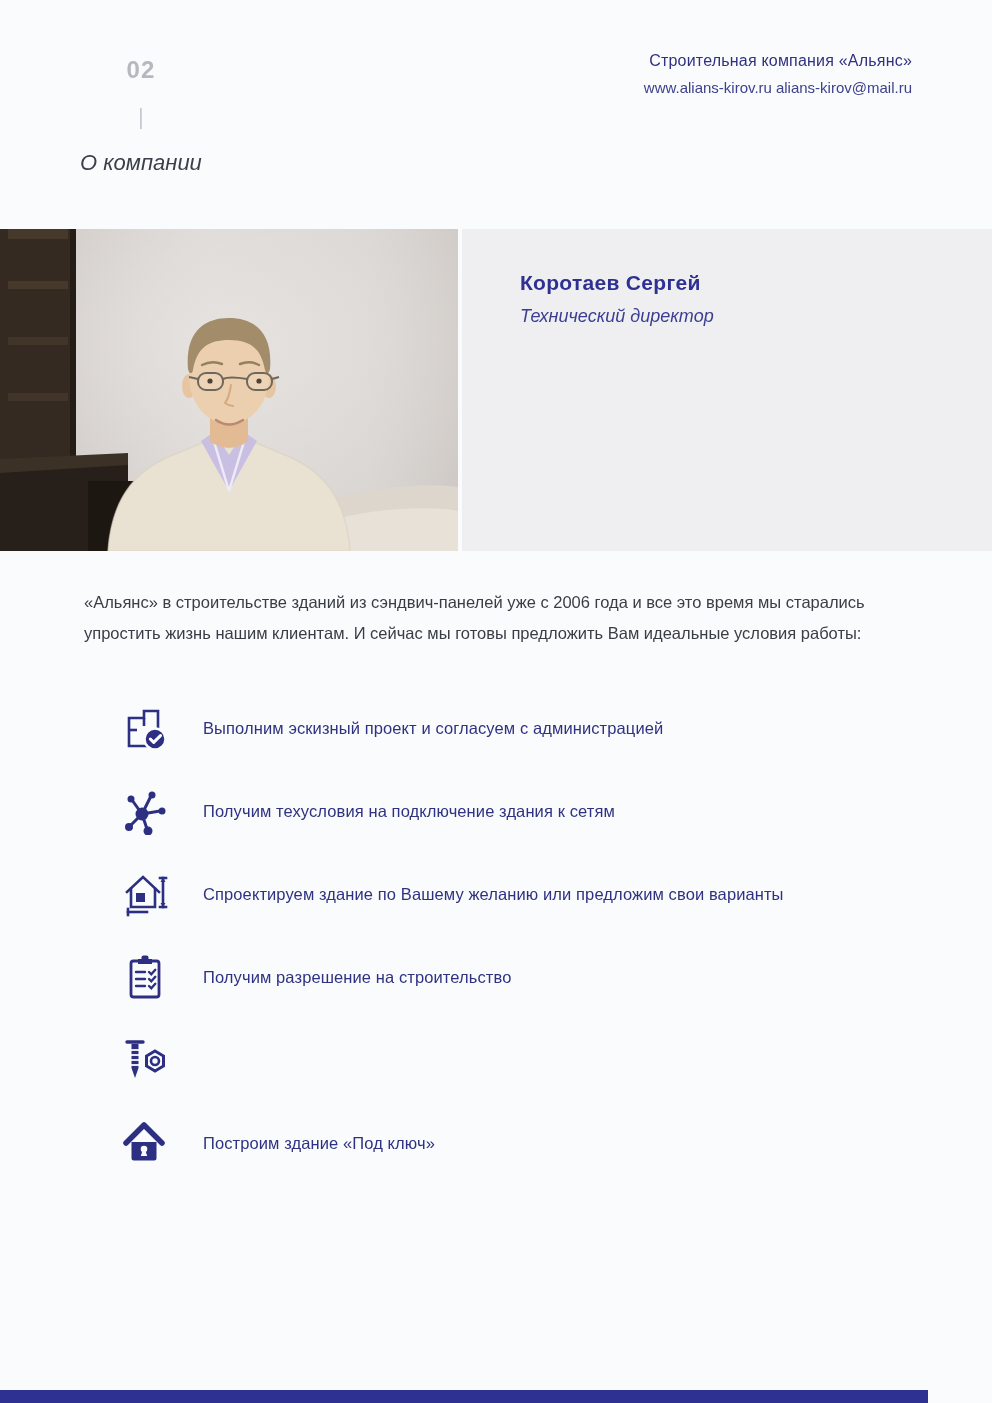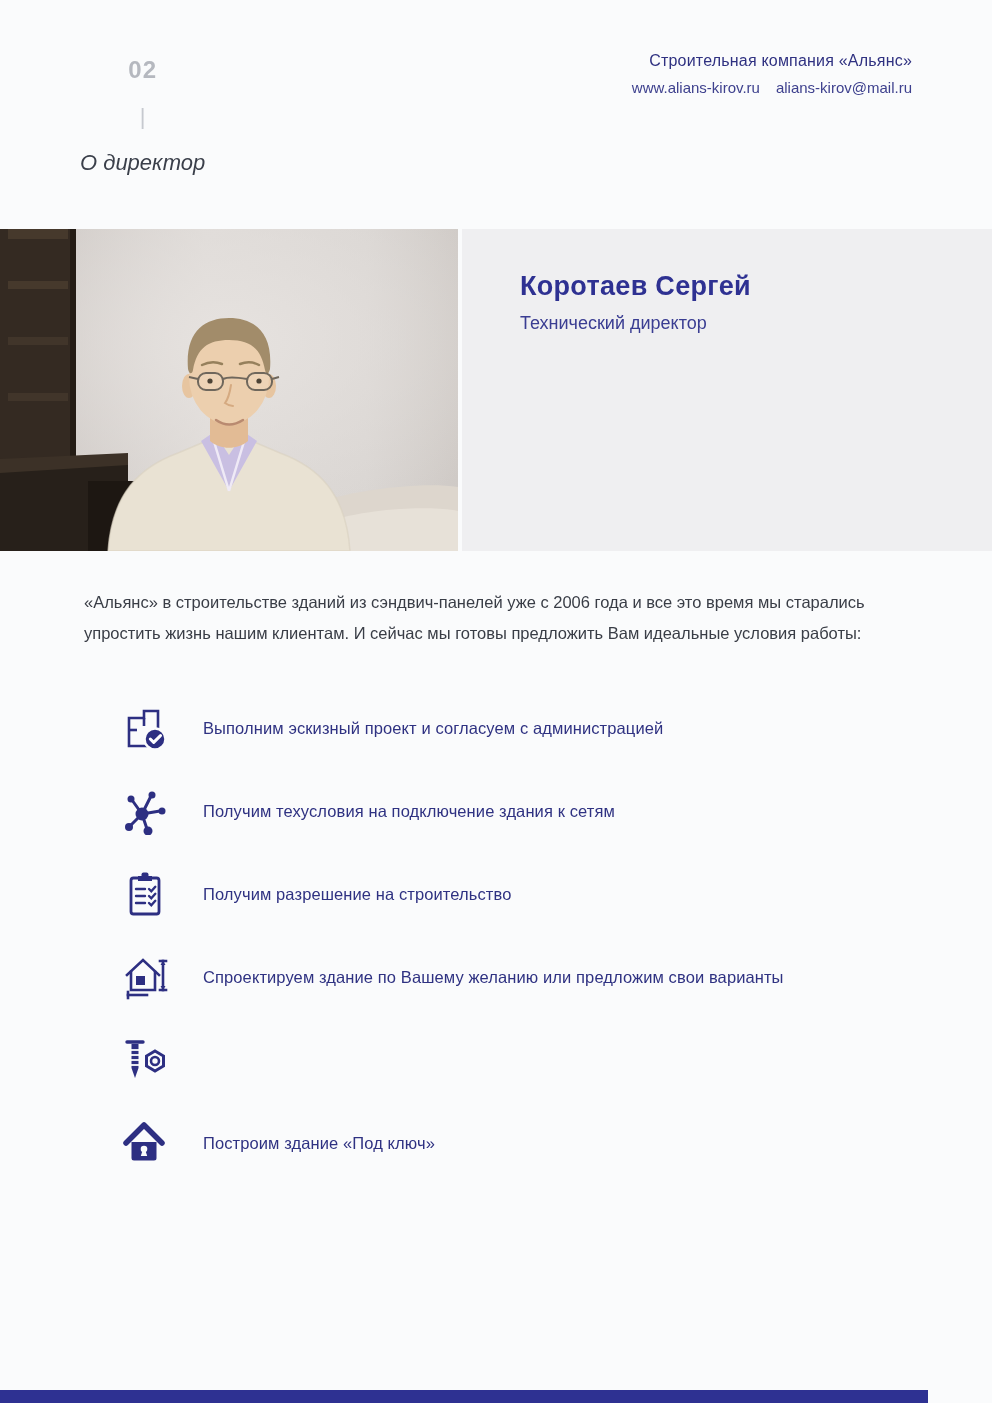--- a/index.html
+++ b/index.html
@@ -13,48 +13,48 @@
     color:#3a3e47;
   }
   
   .header { display:flex; justify-content:space-between; align-items:flex-start; padding:52px 80px 0 80px; }
   .header-left { display:flex; align-items:center; gap:20px; padding-top:4px;flex-direction:column; }
   .page-number { font-size:24px; font-weight:bold; color:#b5b8bf; letter-spacing:1px; }
   .header-divider { color:#c6c9cf; font-size:22px; font-weight:300; }
   .section-title { font-size:22px; font-style:italic; color:#3a3f4a; }
   .header-right { text-align:right; }
   .company-name { font-size:16px; font-weight:normal; color:#2f3181; letter-spacing:.2px; }
-  .contacts { margin-top:9px; font-size:15px; color:#3e418e; display:flex; gap:16px; justify-content:flex-end; }
+  .contacts { margin-top:9px; font-size:15px; color:#3e418e; display:flex; gap:4px; justify-content:flex-end; }
   
   .hero { margin-top:53px; height:322px; display:flex; }
   .photo { width:458px; height:322px; flex:none; position:relative; background:#d6d1cd; }
   .photo svg { display:block; }
   .hero-gap { width:4px; background:#fafbfc; flex:none; }
   .profile-panel { flex:1; background:#efeff1; padding:42px 80px 0 58px; }
-  .profile-name { font-size:27px; font-weight:bold; color:#2e3192; letter-spacing:.3px; }
-  .profile-title { margin-top:11px; font-size:18px; color:#3a3d92; }
+  .profile-name { font-size:21px; font-weight:bold; color:#2e3192; letter-spacing:.3px; }
+  .profile-title { margin-top:11px; font-size:18px; color:#3a3d92;font-style:italic; }
   .profile-quote { margin-top:56px; font-size:15px; color:#474a51; line-height:1.85; max-width:405px; }
   
   .intro { margin:36px 80px 0 84px; font-size:16.5px; color:#393d46; line-height:1.85; max-width:855px; }
   
   .services { margin:56px 16px 0 122px; }
   .service-row { display:flex; align-items:center; height:48px; margin-bottom:35px; }
   .service-icon { width:48px; height:48px; flex:none; display:flex; align-items:center; justify-content:center; }
   .service-label { margin-left:33px; font-size:16.5px; color:#2f3282; letter-spacing:.1px; }
   
   .footer-bar { position:absolute; left:0; bottom:0; width:928px; height:13px; background:#2e3192; }
 </style>
 </head>
 <body>
 
 <div class="header">
   <div class="header-left">
     <span class="page-number">02</span>
     <span class="header-divider">|</span>
-    <span class="section-title">О директор</span>
+    <span class="section-title">О компании</span>
   </div>
   <div class="header-right">
     <div class="company-name">Строительная компания «Альянс»</div>
     <div class="contacts">
       <span>www.alians-kirov.ru</span>
       <span>alians-kirov@mail.ru</span>
     </div>
   </div>
 </div>
 
@@ -169,57 +169,57 @@
         <circle cx="40" cy="24" r="3.5" fill="#2d2f82"></circle>
         <circle cx="26" cy="44" r="4.5" fill="#2d2f82"></circle>
       </svg>
     </span>
     <span class="service-label">Получим техусловия на подключение здания к сетям</span>
   </div>
 
   <div class="service-row">
     <span class="service-icon">
       <svg width="48" height="48" viewBox="0 0 48 48">
+        <g fill="none" stroke="#2d2f82" stroke-width="2.6" stroke-linecap="square">
+          <path d="M5 22 L21 7 L37 22"></path>
+          <path d="M9 19 v18 h24 v-18"></path>
+          <path d="M41 8 v29"></path>
+            <path d="M38 8 h6 M38 37 h6"></path>
+          <path d="M6 42 h19"></path>
+            <path d="M6 39 v6"></path>
+        </g>
+        <rect x="14" y="23" width="9" height="9" fill="#2d2f82"></rect>
+        <path d="M41 8 l-2.5 4 h5 Z M41 37 l-2.5 -4 h5 Z" fill="#2d2f82"></path>
+      </svg>
+    </span>
+    <span class="service-label">Спроектируем здание по Вашему желанию или предложим свои варианты</span>
+  </div>
+
+  <div class="service-row">
+    <span class="service-icon">
+      <svg width="48" height="48" viewBox="0 0 48 48">
         <rect x="9" y="8" width="28" height="36" rx="2.5" fill="none" stroke="#2d2f82" stroke-width="2.8"></rect>
         <rect x="16" y="6" width="14" height="5" fill="#2d2f82"></rect>
         <rect x="19.5" y="2.5" width="7" height="6" rx="2" fill="#2d2f82"></rect>
         <g stroke="#2d2f82" stroke-width="2.4" fill="none" stroke-linecap="round">
           <path d="M14 19 h9"></path>
             <path d="M14 26 h9"></path>
             <path d="M14 33 h9"></path>
           <path d="M27 19 l2.3 2.3 l4 -4.5"></path>
           <path d="M27 26 l2.3 2.3 l4 -4.5"></path>
           <path d="M27 33 l2.3 2.3 l4 -4.5"></path>
         </g>
       </svg>
     </span>
     <span class="service-label">Получим разрешение на строительство</span>
   </div>
 
   <div class="service-row">
     <span class="service-icon">
       <svg width="48" height="48" viewBox="0 0 48 48">
-        <g fill="none" stroke="#2d2f82" stroke-width="2.6" stroke-linecap="square">
-          <path d="M5 22 L21 7 L37 22"></path>
-          <path d="M9 19 v18 h24 v-18"></path>
-          <path d="M41 8 v29"></path>
-            <path d="M38 8 h6 M38 37 h6"></path>
-          <path d="M6 42 h19"></path>
-            <path d="M6 39 v6"></path>
-        </g>
-        <rect x="14" y="23" width="9" height="9" fill="#2d2f82"></rect>
-        <path d="M41 8 l-2.5 4 h5 Z M41 37 l-2.5 -4 h5 Z" fill="#2d2f82"></path>
-      </svg>
-    </span>
-    <span class="service-label">Спроектируем здание по Вашему желанию или предложим свои варианты</span>
-  </div>
-
-  <div class="service-row">
-    <span class="service-icon">
-      <svg width="48" height="48" viewBox="0 0 48 48">
         <path d="M5 6 h16" stroke="#2d2f82" stroke-width="3.4" stroke-linecap="round"></path>
         <path d="M9.5 8 h7 v24 l-3.5 10 l-3.5 -10 Z" fill="#2d2f82"></path>
         <g stroke="#fafbfc" stroke-width="1.8">
           <path d="M8.5 14 h9"></path>
             <path d="M8.5 19 h9"></path>
             <path d="M8.5 24 h9"></path>
             <path d="M8.5 29 h9"></path>
         </g>
         <path d="M33 15 l8.5 5 v10 l-8.5 5 l-8.5 -5 v-10 Z" fill="none" stroke="#2d2f82" stroke-width="3"></path>
         <circle cx="33" cy="25" r="4" fill="none" stroke="#2d2f82" stroke-width="2.6"></circle>

